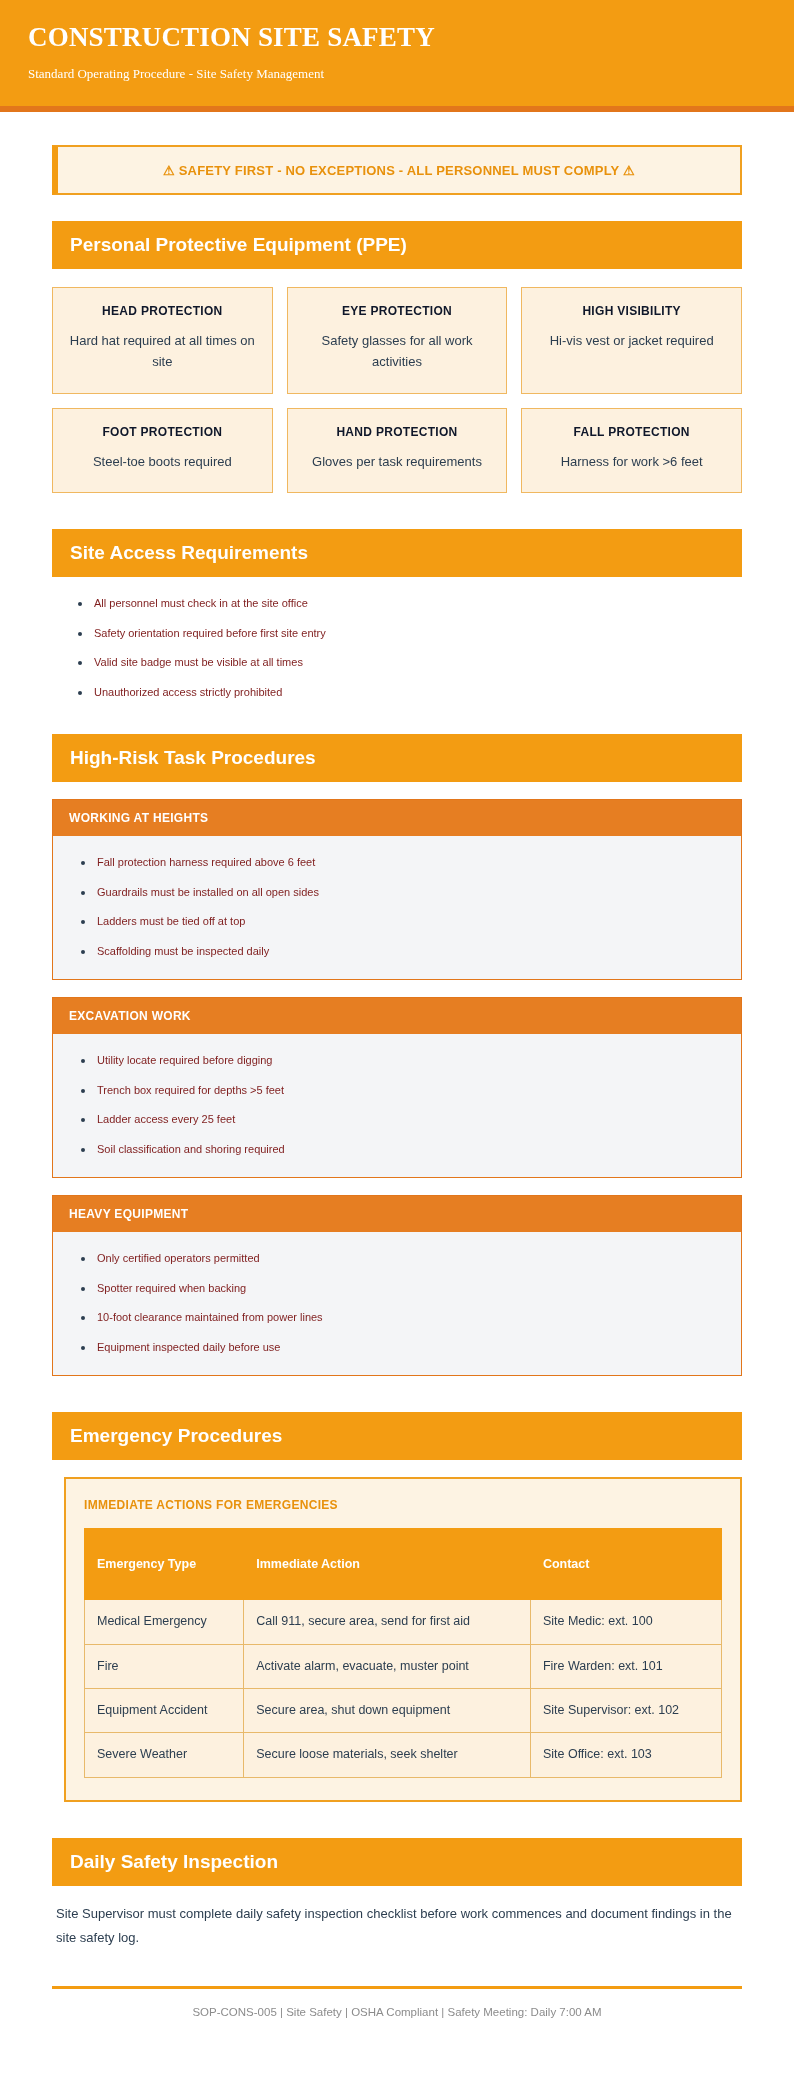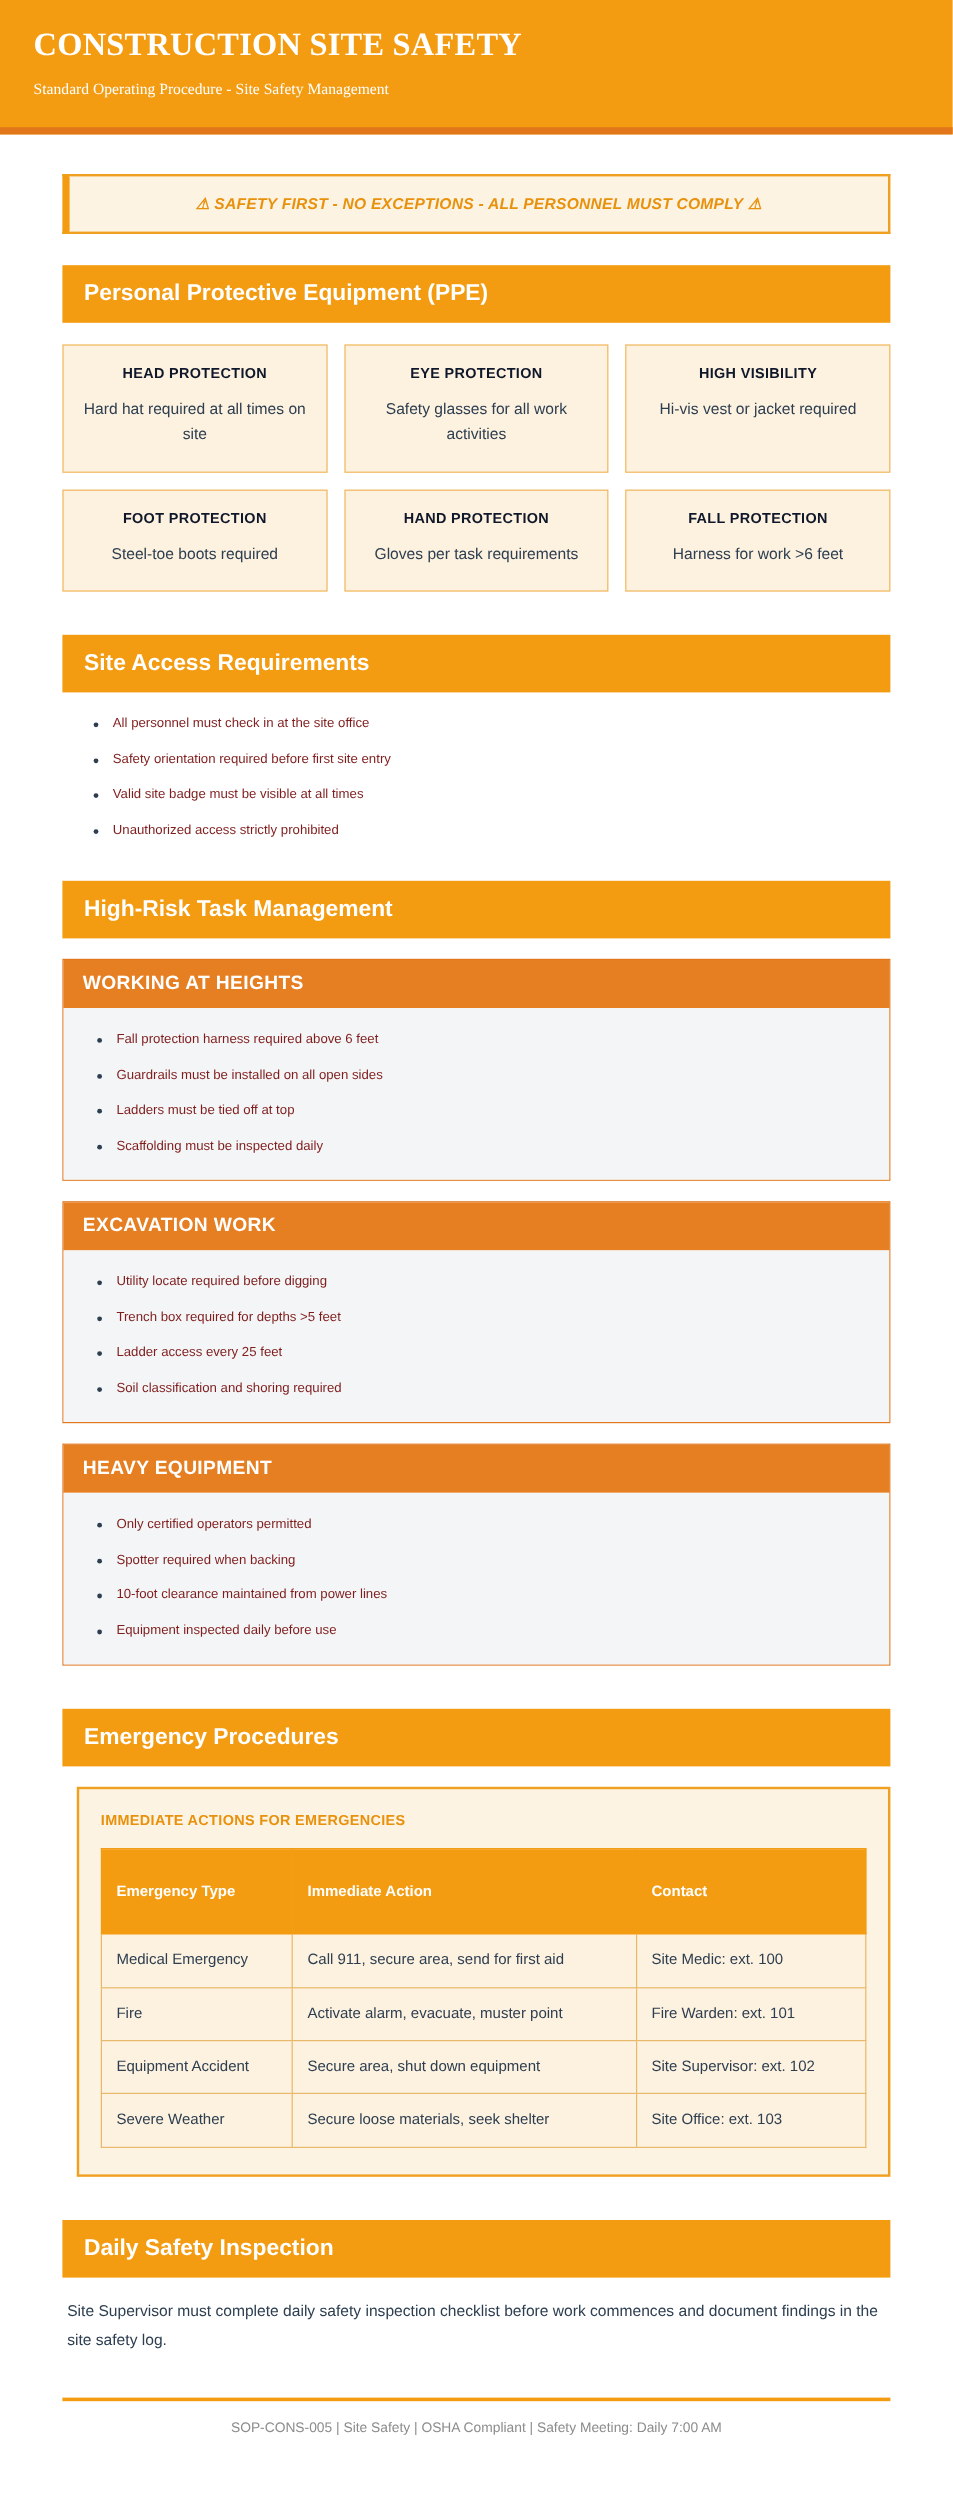--- a/index.html
+++ b/index.html
@@ -53,21 +53,20 @@
     border-left: 6px solid #F39C12;
     text-align: center;
     padding: 14px 10px;
     margin-bottom: 26px;
   }
   .warning-text {
     color: #E8910C;
     font-size: 13px;
     font-weight: bold;
     letter-spacing: 0.2px;
-    font-style: italic;
   }
 
   
   .section { margin-bottom: 26px; }
   .section-bar {
     background: #F39C12;
     color: #ffffff;
     font-size: 19px;
     font-weight: bold;
     padding: 13px 18px;
@@ -127,21 +126,21 @@
 
   
   .task-block {
     border: 1px solid #E2761B;
     margin-top: 17px;
     margin-bottom: 0;
   }
   .task-header {
     background: #E67E22;
     color: #ffffff;
-    font-size: 16px;
+    font-size: 12px;
     font-weight: bold;
     letter-spacing: 0.3px;
     padding: 11px 16px;
   }
   .task-body {
     background: #F4F5F7;
     padding: 14px 6px 6px 6px;
   }
   .task-body ul.bullets li:last-child { margin-bottom: 14px; }
 
@@ -259,21 +258,21 @@
         <ul class="bullets">
           <li>All personnel must check in at the site office</li>
           <li>Safety orientation required before first site entry</li>
           <li>Valid site badge must be visible at all times</li>
           <li>Unauthorized access strictly prohibited</li>
         </ul>
       </div>
     </div>
 
     <div class="section" style="margin-top:34px;">
-      <div class="section-bar">High-Risk Task Management</div>
+      <div class="section-bar">High-Risk Task Procedures</div>
 
       <div class="task-block">
         <div class="task-header">WORKING AT HEIGHTS</div>
         <div class="task-body">
           <ul class="bullets">
             <li>Fall protection harness required above 6 feet</li>
             <li>Guardrails must be installed on all open sides</li>
             <li>Ladders must be tied off at top</li>
             <li>Scaffolding must be inspected daily</li>
           </ul>

